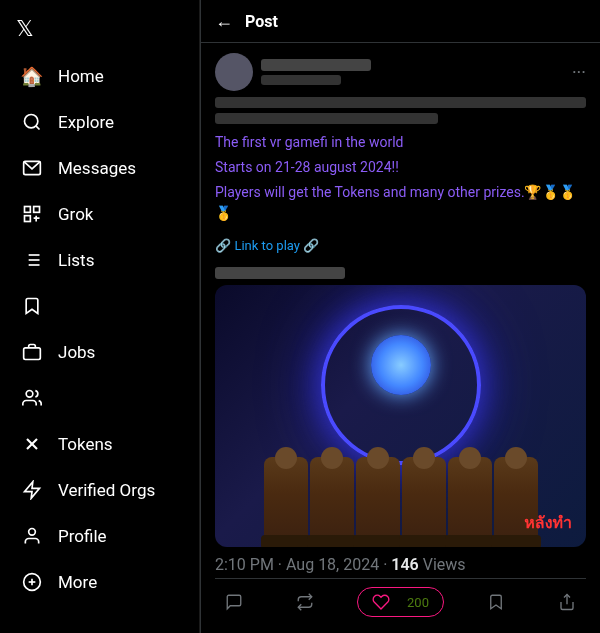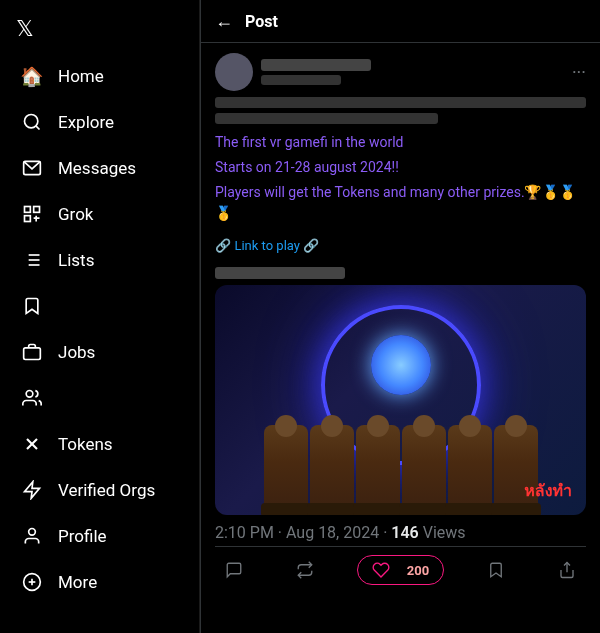--- a/index.html
+++ b/index.html
@@ -169,21 +169,21 @@
     .blurred-bar {
       width: 130px;
       height: 12px;
       background: #444;
       border-radius: 3px;
       margin: 8px 0 6px 0;
     }
 
     .post-image {
       width: 100%;
-      height: 230px;
+      height: 262px;
       border-radius: 12px;
       background: linear-gradient(135deg, #0a0a2a 0%, #1a1a4a 40%, #0d1b3e 100%);
       position: relative;
       overflow: hidden;
       margin: 6px 0;
       display: flex;
       align-items: flex-end;
       justify-content: center;
     }
 
@@ -306,22 +306,22 @@
 
     .heart-icon-svg {
       width: 18px;
       height: 18px;
       stroke: #f91880;
       fill: none;
       stroke-width: 1.8;
     }
 
     .like-count {
-      color: #fca5a5;
-      font-weight: 700;
+      color: #4d7c0f;
+      font-weight: 400;
       margin-left: 12px;
     }
 
     .like-btn-box {
       display: flex;
       align-items: center;
       gap: 5px;
       padding: 5px 14px;
       border: 1.5px solid #f91880;
       border-radius: 20px;

